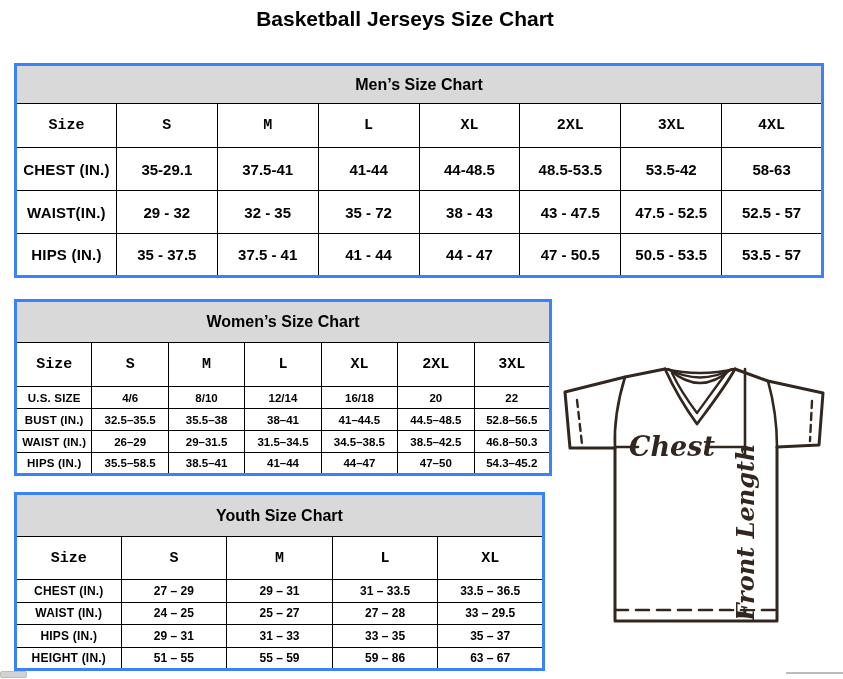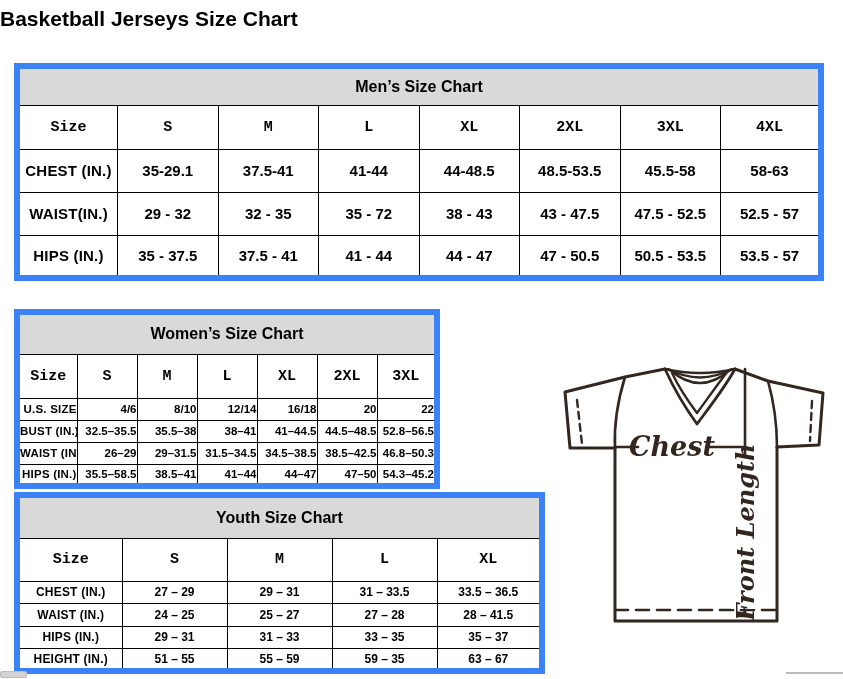--- a/index.html
+++ b/index.html
@@ -7,28 +7,28 @@
   .page {
     position:relative;
     width:843px; height:679px;
     background:#ffffff;
     font-family:"Liberation Sans", sans-serif;
     color:#000;
     overflow:hidden;
   }
   .page-title {
     position:absolute; top:7px; left:0; width:810px;
-    text-align:left;
+    text-align:center;
     font-size:21px; font-weight:bold; color:#000;
   }
   table.size-table {
     position:absolute;
     border-collapse:collapse;
     table-layout:fixed;
-    border:6px solid #3b82f6;
+    border:3px solid #3b82f6;
     background:#fff;
   }
   table.size-table td {
     border:1px solid #000;
     text-align:center;
     vertical-align:middle;
     font-weight:bold;
     overflow:hidden;
     white-space:nowrap;
   }
@@ -37,25 +37,25 @@
 
   
   #table-mens { left:14px; top:63px; width:810px; }
   #table-mens tr.row-title  { height:39px; }
   #table-mens tr.row-header { height:44px; }
   #table-mens tr.row-data   { height:43px; }
   #table-mens tr.row-data td { font-size:15px; }
   #table-mens tr.row-header td:first-child { width:120px; }
 
   
-  #table-womens { left:14px; top:309px; width:426px;padding-left:12px; }
+  #table-womens { left:14px; top:299px; width:538px;padding-left:12px; }
   #table-womens tr.row-title  { height:42px; }
   #table-womens tr.row-header { height:44px; }
   #table-womens tr.row-data   { height:22px; }
-  #table-womens tr.row-data td { font-size:11.5px;text-align:right; }
+  #table-womens tr.row-data td { font-size:11.5px; }
   #table-womens tr.row-header td:first-child { width:84px; }
 
   
   #table-youth { left:14px; top:492px; width:531px; }
   #table-youth tr.row-title  { height:43px; }
   #table-youth tr.row-header { height:43px; }
   #table-youth tr.row-data   { height:22.5px; }
   #table-youth tr.row-data td { font-size:12px; }
   #table-youth tr.row-header td:first-child { width:122px; }
 
@@ -105,21 +105,21 @@
           <td>3XL</td>
           <td>4XL</td>
         </tr>
         <tr class="row-data">
           <td class="lbl">CHEST (IN.)</td>
           <td>35-29.1</td>
           <td>37.5-41</td>
           <td>41-44</td>
           <td>44-48.5</td>
           <td>48.5-53.5</td>
-          <td>45.5-58</td>
+          <td>53.5-42</td>
           <td>58-63</td>
         </tr>
         <tr class="row-data">
           <td class="lbl">WAIST(IN.)</td>
           <td>29 - 32</td>
           <td>32 - 35</td>
           <td>35 - 72</td>
           <td>38 - 43</td>
           <td>43 - 47.5</td>
           <td>47.5 - 52.5</td>
@@ -206,34 +206,34 @@
           <td>27 – 29</td>
           <td>29 – 31</td>
           <td>31 – 33.5</td>
           <td>33.5 – 36.5</td>
         </tr>
         <tr class="row-data">
           <td class="lbl">WAIST (IN.)</td>
           <td>24 – 25</td>
           <td>25 – 27</td>
           <td>27 – 28</td>
-          <td>28 – 41.5</td>
+          <td>33 – 29.5</td>
         </tr>
         <tr class="row-data">
           <td class="lbl">HIPS (IN.)</td>
           <td>29 – 31</td>
           <td>31 – 33</td>
           <td>33 – 35</td>
           <td>35 – 37</td>
         </tr>
         <tr class="row-data">
           <td class="lbl">HEIGHT (IN.)</td>
           <td>51 – 55</td>
           <td>55 – 59</td>
-          <td>59 – 35</td>
+          <td>59 – 86</td>
           <td>63 – 67</td>
         </tr>
       </tbody>
     </table>
 
   <svg class="jersey-diagram" viewBox="0 0 285 270" xmlns="http://www.w3.org/2000/svg">
     <g fill="none" stroke="#33261f" stroke-width="3" stroke-linejoin="round" stroke-linecap="round">
 
       <path d="M109,11 L69,19 L9,34 L14,90 L59,90"></path>
       <path d="M179,11 L212,23 L267,35 L263,87 L221,89"></path>

